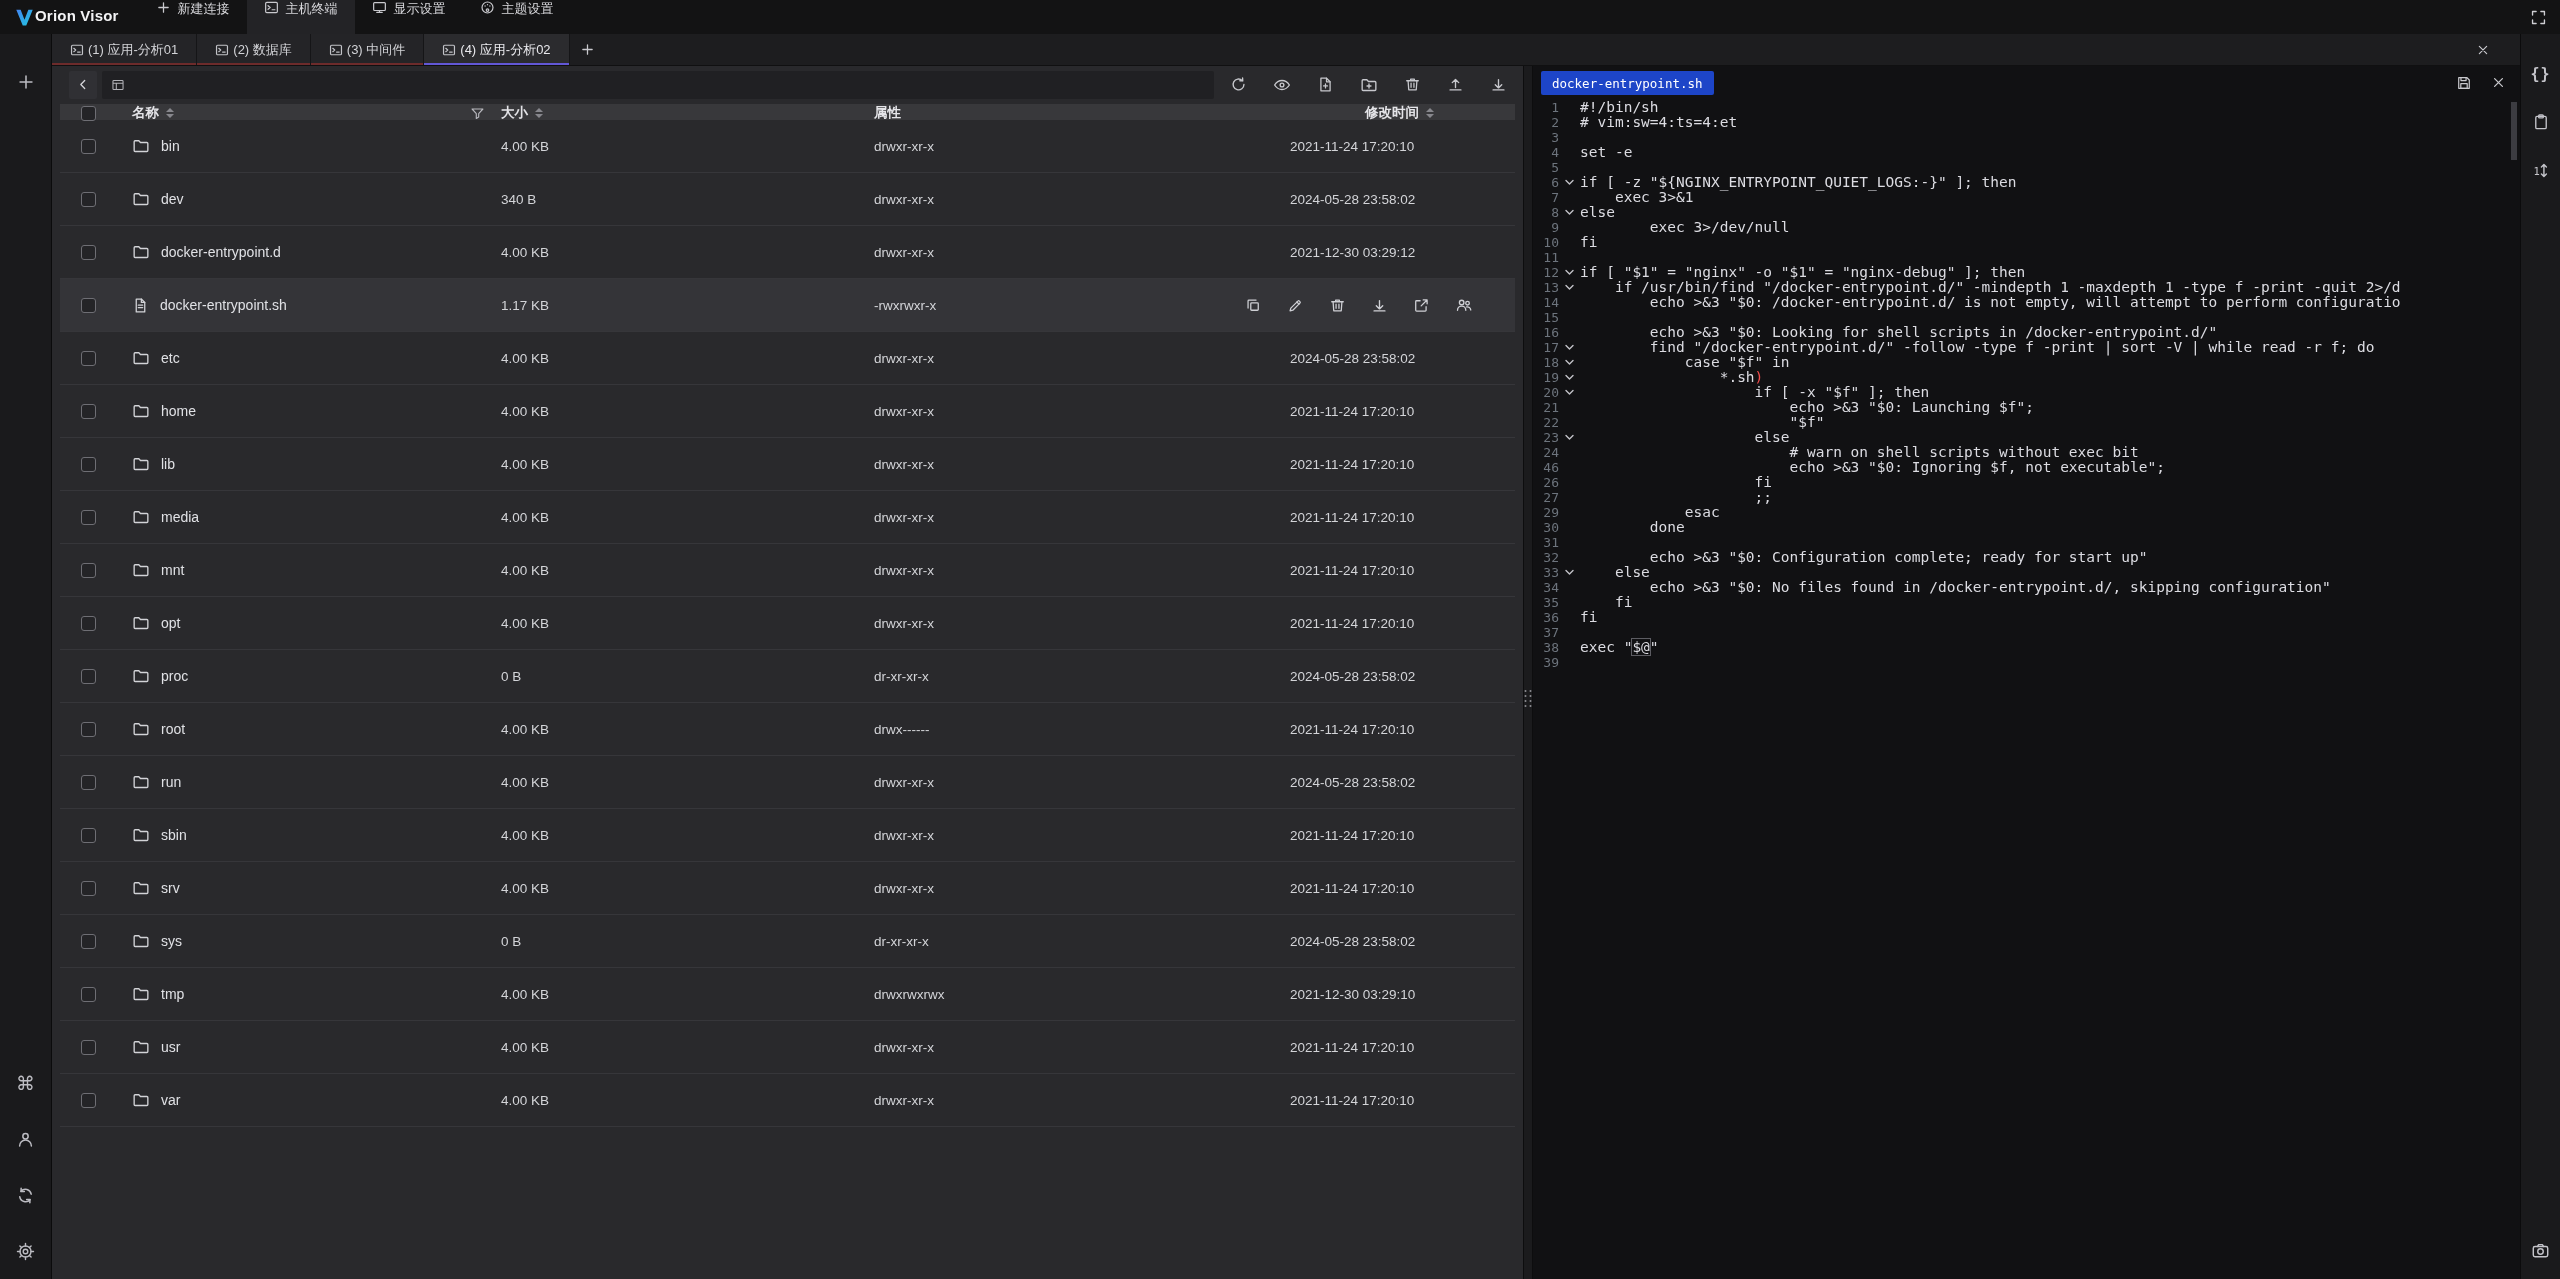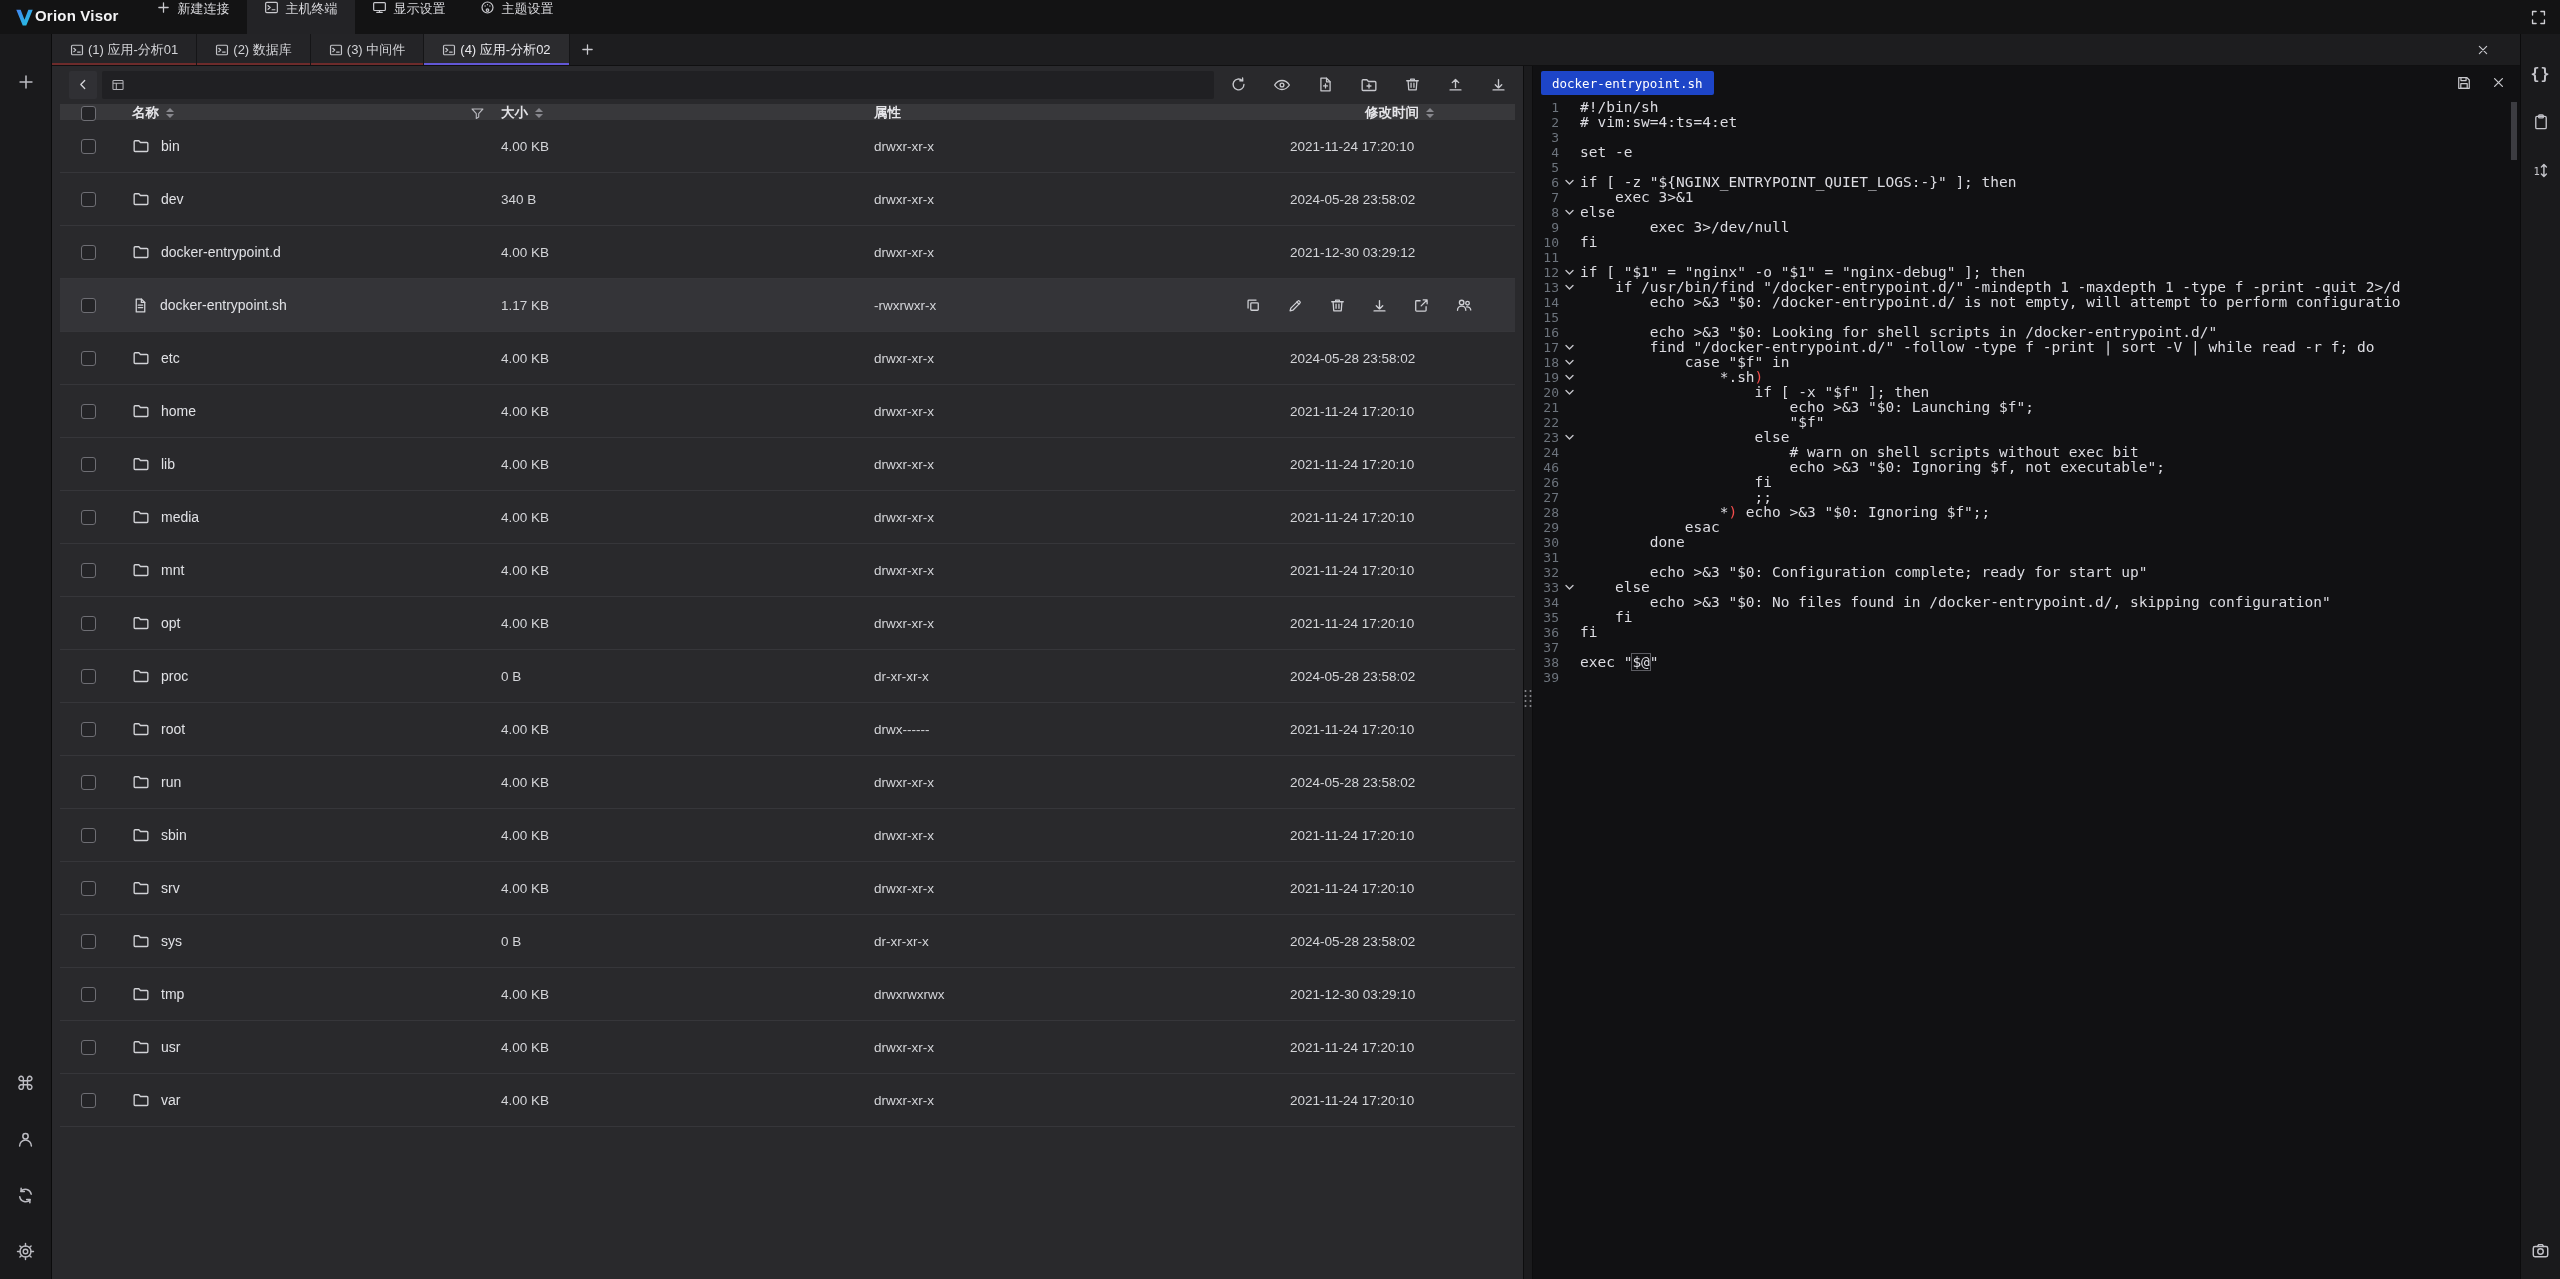--- a/index.html
+++ b/index.html
@@ -853,25 +853,20 @@
           <span class="ln">26</span>
           <span class="fold"></span>
           <span class="ct">                    fi</span>
         </div>
         <div class="code-line">
           <span class="ln">27</span>
           <span class="fold"></span>
           <span class="ct">                    ;;</span>
         </div>
         <div class="code-line">
-          <span class="ln">28</span>
-          <span class="fold"></span>
-          <span class="ct">                *<span class="tok-red">)</span> echo &gt;&amp;3 "$0: Ignoring $f";;</span>
-        </div>
-        <div class="code-line">
           <span class="ln">29</span>
           <span class="fold"></span>
           <span class="ct">            esac</span>
         </div>
         <div class="code-line">
           <span class="ln">30</span>
           <span class="fold"></span>
           <span class="ct">        done</span>
         </div>
         <div class="code-line">

